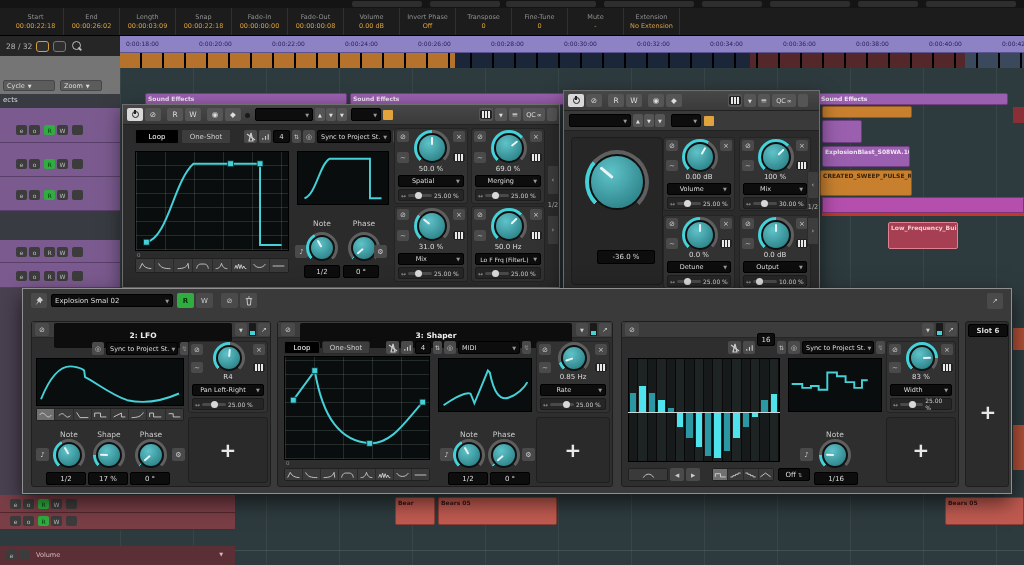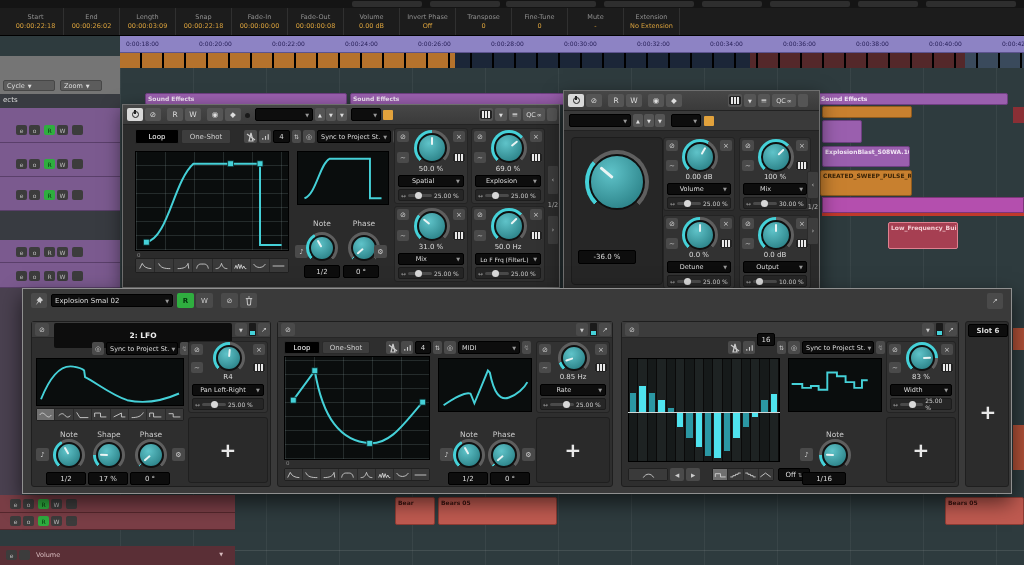--- a/index.html
+++ b/index.html
@@ -161,20 +161,26 @@
           <div class="ifl">Mute</div>
           <div class="ifv">-</div>
         </div>
         <div class="if">
           <div class="ifl">Extension</div>
           <div class="ifv">No Extension</div>
         </div>
       </div>
   </div>
 
+  <div class="lhead">
+    <span class="cnt">28 / 32</span>
+    <span class="sqbtn or"></span>
+    <span class="sqbtn"></span>
+    <span class="zico"></span>
+  </div>
 
   <div class="ruler">
       <span class="rlab" style="left: 6px;">0:00:18:00</span>
       <span class="rlab" style="left: 79px;">0:00:20:00</span>
       <span class="rlab" style="left: 152px;">0:00:22:00</span>
       <span class="rlab" style="left: 225px;">0:00:24:00</span>
       <span class="rlab" style="left: 298px;">0:00:26:00</span>
       <span class="rlab" style="left: 371px;">0:00:28:00</span>
       <span class="rlab" style="left: 444px;">0:00:30:00</span>
       <span class="rlab" style="left: 517px;">0:00:32:00</span>
@@ -447,21 +453,21 @@
       <div class="kwrap" style="left:22px;top:4px;width:30px;height:30px">
           <i class="ring" style="background:conic-gradient(from 225deg,#45d1d8 0 186deg,#5f5f5f 186deg 270deg,transparent 270deg)"></i>
           <i class="kb">
             <i class="kp" style="transform:rotate(51deg)"></i>
           </i>
         </div>
       <span class="ib" style="left:2px;top:23px;width:12px;height:11px">~</span>
       <span class="kbdi" style="right:2px;top:24px"></span>
       <div class="sval" style="top:36px">69.0 %</div>
       <div class="dd" style="left:3px;top:46px;right:3px;height:12px">
-          <span style="margin:0 auto">Explosion</span>
+          <span style="margin:0 auto">Merging</span>
           <span class="arr">▼</span>
         </div>
       <div class="rr" style="left:3px;top:60px;right:3px;height:12px">
           <span class="ri">↔</span>
           <span class="sl">
             <b style="left:30%"></b>
           </span>
           <span>25.00 %</span>
         </div>
     </div>
@@ -552,21 +558,21 @@
       <span class="orsq" style="left:140px;top:5px"></span>
     </div>
 
     <div style="position:absolute;left:7px;top:46px;width:92px;height:148px;background:#262626;border-radius:4px;border:1px solid #1c1c1c">
       <div class="kwrap big" style="left:17px;top:16px;width:56px;height:56px">
           <i class="ring" style="inset:-4px;background:conic-gradient(from 225deg,#45d1d8 0 85deg,#5f5f5f 85deg 270deg,transparent 270deg)"></i>
           <i class="kb">
             <i class="kp" style="transform:rotate(-50deg)"></i>
           </i>
         </div>
-      <div class="vbox" style="left:6px;top:112px;width:58px;height:14px">-36.0 %</div>
+      <div class="vbox" style="left:25px;top:112px;width:58px;height:14px">-36.0 %</div>
     </div>
 
     <div class="slot" style="left:99px;top:46px;width:72px;height:74px">
       <span class="ib" style="left:2px;top:2px;width:12px;height:11px">⊘</span>
       <span class="ib" style="right:2px;top:2px;width:12px;height:11px">×</span>
       <div class="kwrap" style="left:21px;top:4px;width:30px;height:30px">
           <i class="ring" style="background:conic-gradient(from 225deg,#45d1d8 0 165deg,#5f5f5f 165deg 270deg,transparent 270deg)"></i>
           <i class="kb">
             <i class="kp" style="transform:rotate(30deg)"></i>
           </i>
@@ -793,20 +799,21 @@
             </span>
             <span>25.00 %</span>
           </div>
       </div>
       <div class="plus" style="left:156px;top:95px;width:80px;height:66px">+</div>
     </div>
 
     <div class="mod" style="left:254px;top:32px;width:336px;height:166px">
       <div class="mh">
         <span class="ib" style="left:3px;top:1px;width:14px;height:13px">⊘</span>
+        <div class="mtitle" style="left:22px;width:272px">3: Shaper</div>
         <span class="ib" style="left:298px;top:1px;width:12px;height:13px;font-size:5px">▼</span>
         <span class="msl" style="left:312px;top:1px"></span>
         <span class="ib" style="left:321px;top:1px;width:12px;height:13px">↗</span>
       </div>
       <div class="btn sel" style="left:6px;top:19px;width:36px;height:13px">Loop</div>
       <div class="btn" style="left:44px;top:19px;width:48px;height:13px">One-Shot</div>
       <span class="ib icn" style="left:108px;top:19px;width:13px;height:13px">
           <svg viewBox="0 0 10 10" width="10" height="10">
             <path d="M3 9 L5 1 L7 9 Z"></path>
             <path d="M1 2 L9 8"></path>
@@ -1045,21 +1052,21 @@
           </svg>
       </div>
       <div class="lbl" style="left:196px;top:108px;width:34px">Note</div>
       <span class="ib" style="left:178px;top:126px;width:13px;height:13px">♪</span>
       <div class="kwrap" style="left:200px;top:120px;width:26px;height:26px">
           <i class="ring" style="background:conic-gradient(from 225deg,#45d1d8 0 46deg,#5f5f5f 46deg 270deg,transparent 270deg)"></i>
           <i class="kb">
             <i class="kp" style="transform:rotate(-89deg)"></i>
           </i>
         </div>
-      <div class="vbox" style="left:180px;top:150px;width:44px;height:13px">1/16</div>
+      <div class="vbox" style="left:192px;top:150px;width:44px;height:13px">1/16</div>
       <div class="slot" style="left:264px;top:19px;width:70px;height:72px">
         <span class="ib" style="left:2px;top:2px;width:12px;height:11px">⊘</span>
         <span class="ib" style="right:2px;top:2px;width:12px;height:11px">×</span>
         <div class="kwrap" style="left:22px;top:3px;width:26px;height:26px">
             <i class="ring" style="background:conic-gradient(from 225deg,#45d1d8 0 224deg,#5f5f5f 224deg 270deg,transparent 270deg)"></i>
             <i class="kb">
               <i class="kp" style="transform:rotate(89deg)"></i>
             </i>
           </div>
         <span class="ib" style="left:2px;top:20px;width:12px;height:11px">~</span>

